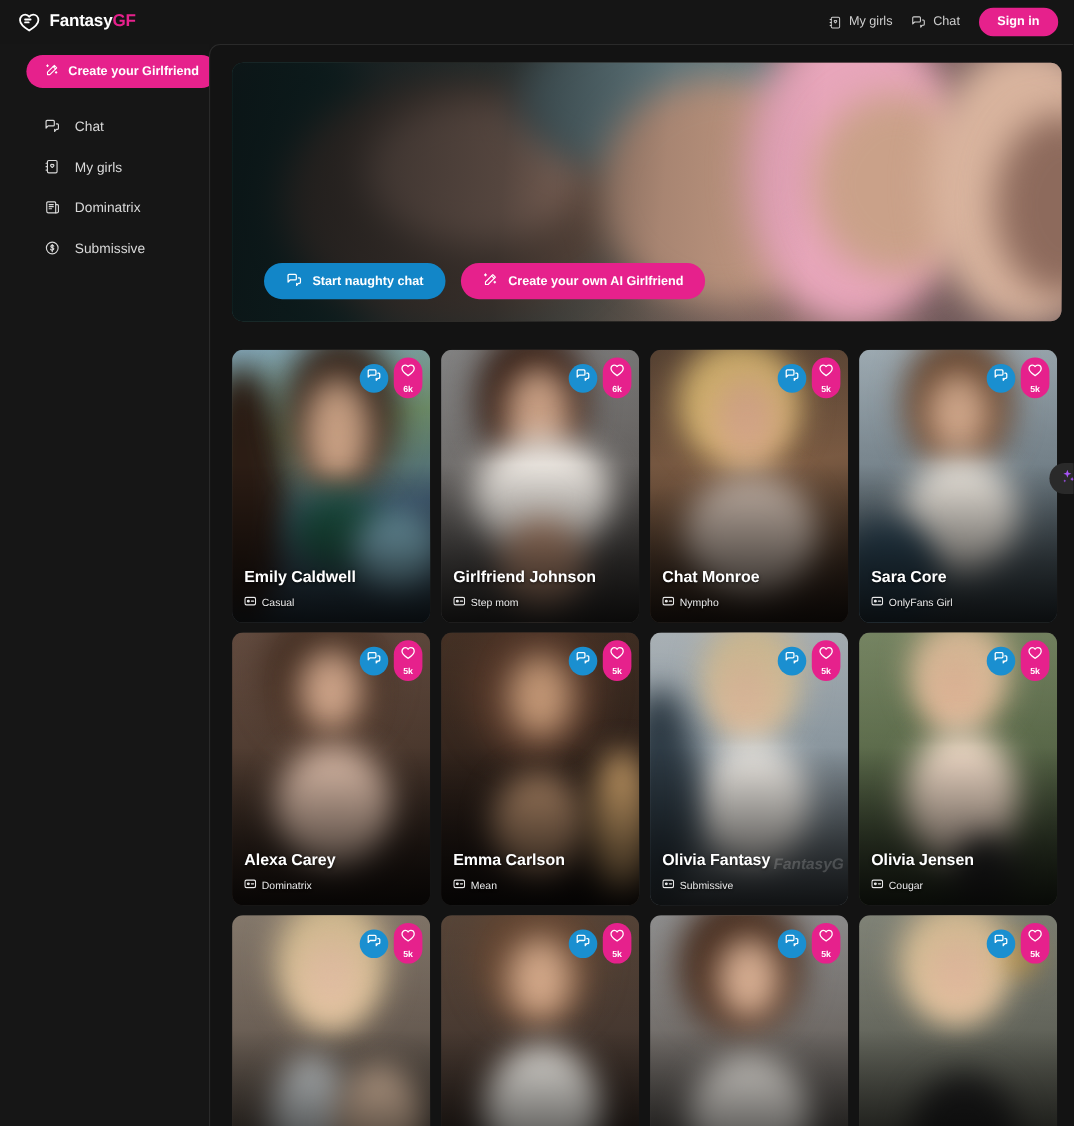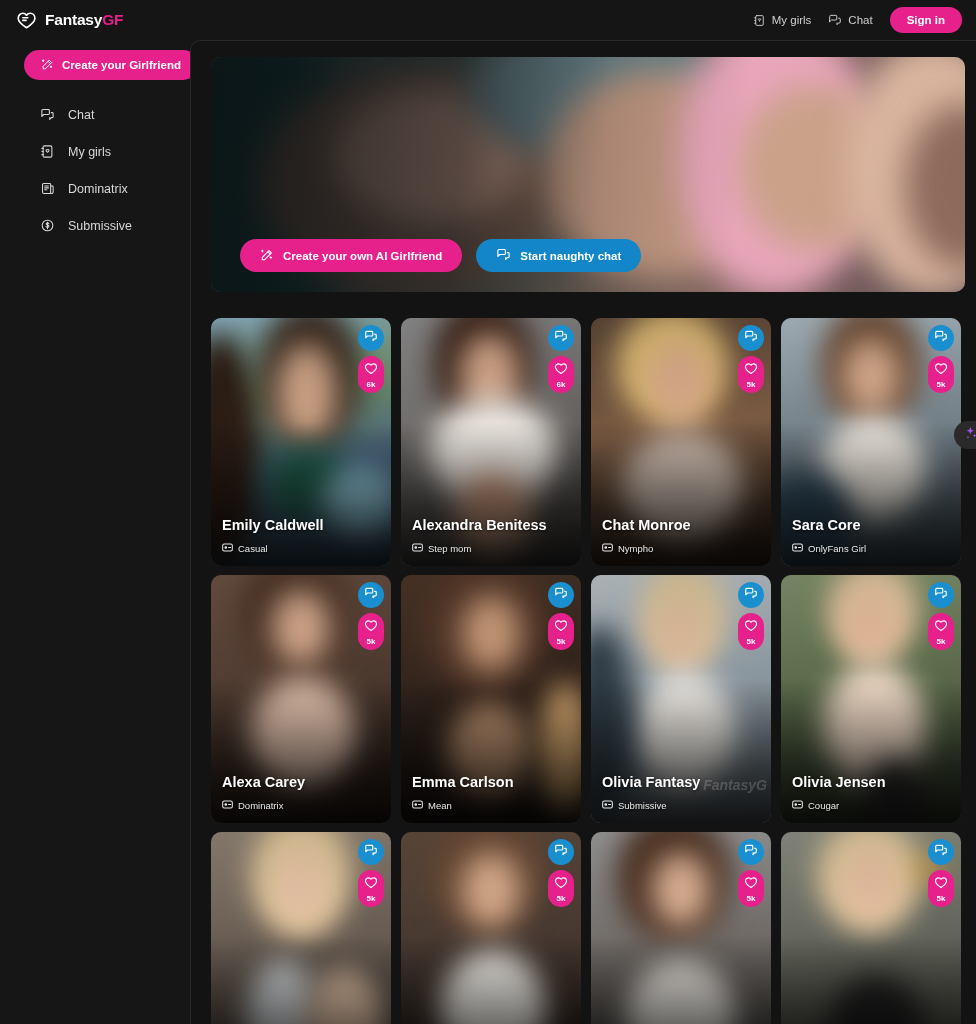--- a/index.html
+++ b/index.html
@@ -211,21 +211,21 @@
   .card-photo { position: absolute; inset: 0; }
   .card-photo .p { position: absolute; border-radius: 50%; filter: blur(14px); }
   .card-shade {
     position: absolute; inset: 0;
     background: linear-gradient(to bottom, rgba(0,0,0,0.08) 0%, rgba(0,0,0,0) 42%, rgba(0,0,0,0.55) 78%, rgba(0,0,0,0.82) 100%);
   }
   .badges {
     position: absolute;
     top: 7px; right: 7px;
     display: flex;
-    flex-direction: column;
+    flex-direction: row;
     align-items: center;
     gap: 5px;
   }
   .badge-chat {
     width: 26px; height: 26px;
     border-radius: 50%;
     background: #1a8fd0;
     display: flex; align-items: center; justify-content: center;
     cursor: pointer;
   }
@@ -398,38 +398,38 @@
       <div class="blob" style="background:#c99e86; left:44%; top:6%; width:30%; height:88%;"></div>
       <div class="blob" style="background:#e8a6bb; left:62%; top:-18%; width:26%; height:120%;"></div>
       <div class="blob" style="background:#caa189; left:70%; top:12%; width:20%; height:70%;"></div>
       <div class="blob" style="background:#d9b49e; left:84%; top:-8%; width:24%; height:110%;"></div>
       <div class="blob" style="background:#8d6a5c; left:92%; top:20%; width:16%; height:70%;"></div>
     </div>
     <div class="hero-overlay"></div>
     <div class="hero-content">
     </div>
     <div class="hero-buttons">
+      <button class="hero-btn blue">
+        <span>
+          <svg width="15" height="15" viewBox="0 0 24 24" fill="none" stroke="#ffffff" stroke-width="1.8" stroke-linecap="round" stroke-linejoin="round">
+            <path d="M3 5.5A1.5 1.5 0 0 1 4.5 4h9A1.5 1.5 0 0 1 15 5.5v5A1.5 1.5 0 0 1 13.5 12H6l-3 3z"></path>
+            <path d="M18 9h1.5A1.5 1.5 0 0 1 21 10.5v5A1.5 1.5 0 0 1 19.5 17H18l-2.5 3v-3"></path>
+          </svg>
+        </span>
+        <span>Start naughty chat</span>
+      </button>
       <button class="hero-btn pink">
         <span>
           <svg width="14" height="14" viewBox="0 0 24 24" fill="none" stroke="#ffffff" stroke-width="1.8" stroke-linecap="round" stroke-linejoin="round">
             <path d="M15.5 4.5l4 4L8 20H4v-4z"></path>
             <path d="M13.5 6.5l4 4"></path>
             <path d="M4 3.5v3M2.5 5h3M18.5 15v2.5M17.2 16.2h2.6"></path>
           </svg>
         </span>
         <span>Create your own AI Girlfriend</span>
-      </button>
-      <button class="hero-btn blue">
-        <span>
-          <svg width="15" height="15" viewBox="0 0 24 24" fill="none" stroke="#ffffff" stroke-width="1.8" stroke-linecap="round" stroke-linejoin="round">
-            <path d="M3 5.5A1.5 1.5 0 0 1 4.5 4h9A1.5 1.5 0 0 1 15 5.5v5A1.5 1.5 0 0 1 13.5 12H6l-3 3z"></path>
-            <path d="M18 9h1.5A1.5 1.5 0 0 1 21 10.5v5A1.5 1.5 0 0 1 19.5 17H18l-2.5 3v-3"></path>
-          </svg>
-        </span>
-        <span>Start naughty chat</span>
       </button>
     </div>
   </div>
 
   <div class="grid" id="card-grid">
       <div class="card">
     <div class="card-photo" style="background:linear-gradient(170deg,#8fb6c9 0%,#6f8f6a 30%,#46627a 60%,#2d4150 100%)">
           <div class="p" style="background:#2b1c14;left:-18%;top:6%;width:46%;height:96%;"></div>
           <div class="p" style="background:#3a2a20;left:26%;top:-6%;width:58%;height:58%;"></div>
           <div class="p" style="background:#caa184;left:36%;top:10%;width:34%;height:40%;"></div>
@@ -488,21 +488,21 @@
       <div class="badge-like">
         <span>
           <svg width="14" height="13" viewBox="0 0 24 22" fill="none" stroke="#ffffff" stroke-width="2" stroke-linecap="round" stroke-linejoin="round">
             <path d="M12 19.5C8.6 17.3 2.5 13.6 2.5 8.6 2.5 5.4 4.9 3 7.8 3c1.8 0 3.3 1 4.2 2.4C12.9 4 14.4 3 16.2 3c2.9 0 5.3 2.4 5.3 5.6 0 5-6.1 8.7-9.5 10.9z"></path>
           </svg>
         </span>
         <span class="cnt">6k</span>
       </div>
     </div>
 
-    <div class="card-name">Alexandra Benitess</div>
+    <div class="card-name">Girlfriend Johnson</div>
     <div class="card-tag">
       <span>
         <svg width="11" height="9" viewBox="0 0 16 12" fill="none" stroke="#eaeaea" stroke-width="1.5" stroke-linecap="round" stroke-linejoin="round">
           <rect x="1" y="1" width="14" height="10" rx="2.2"></rect>
           <circle cx="5.5" cy="6" r="1.2" fill="#eaeaea"></circle>
           <path d="M9.5 6h3"></path>
         </svg>
       </span>
       <span>Step mom</span>
     </div>

